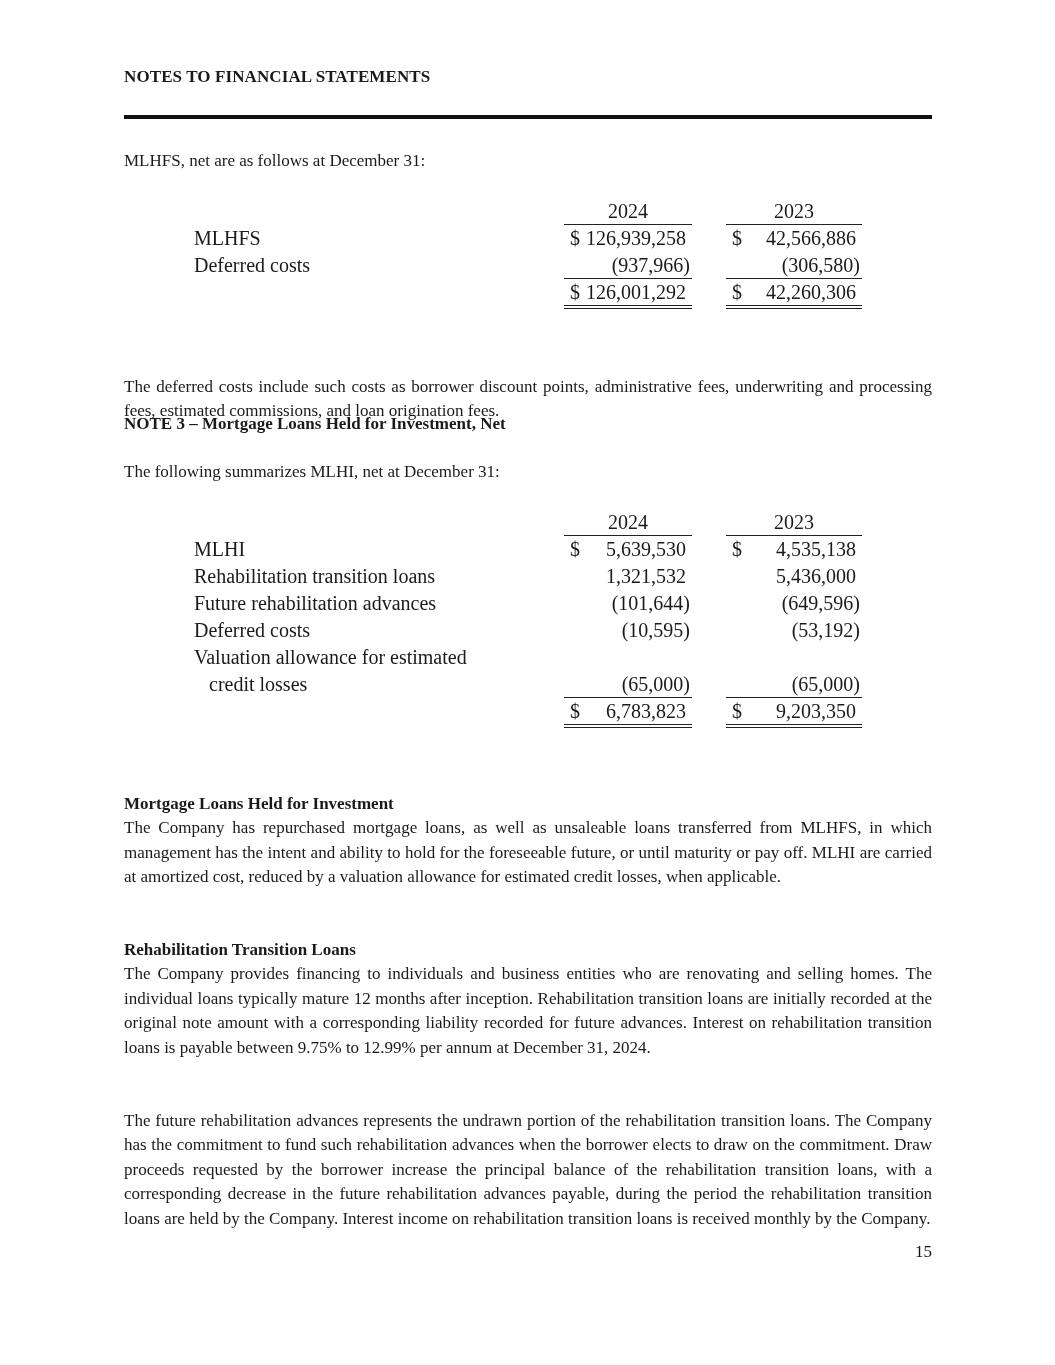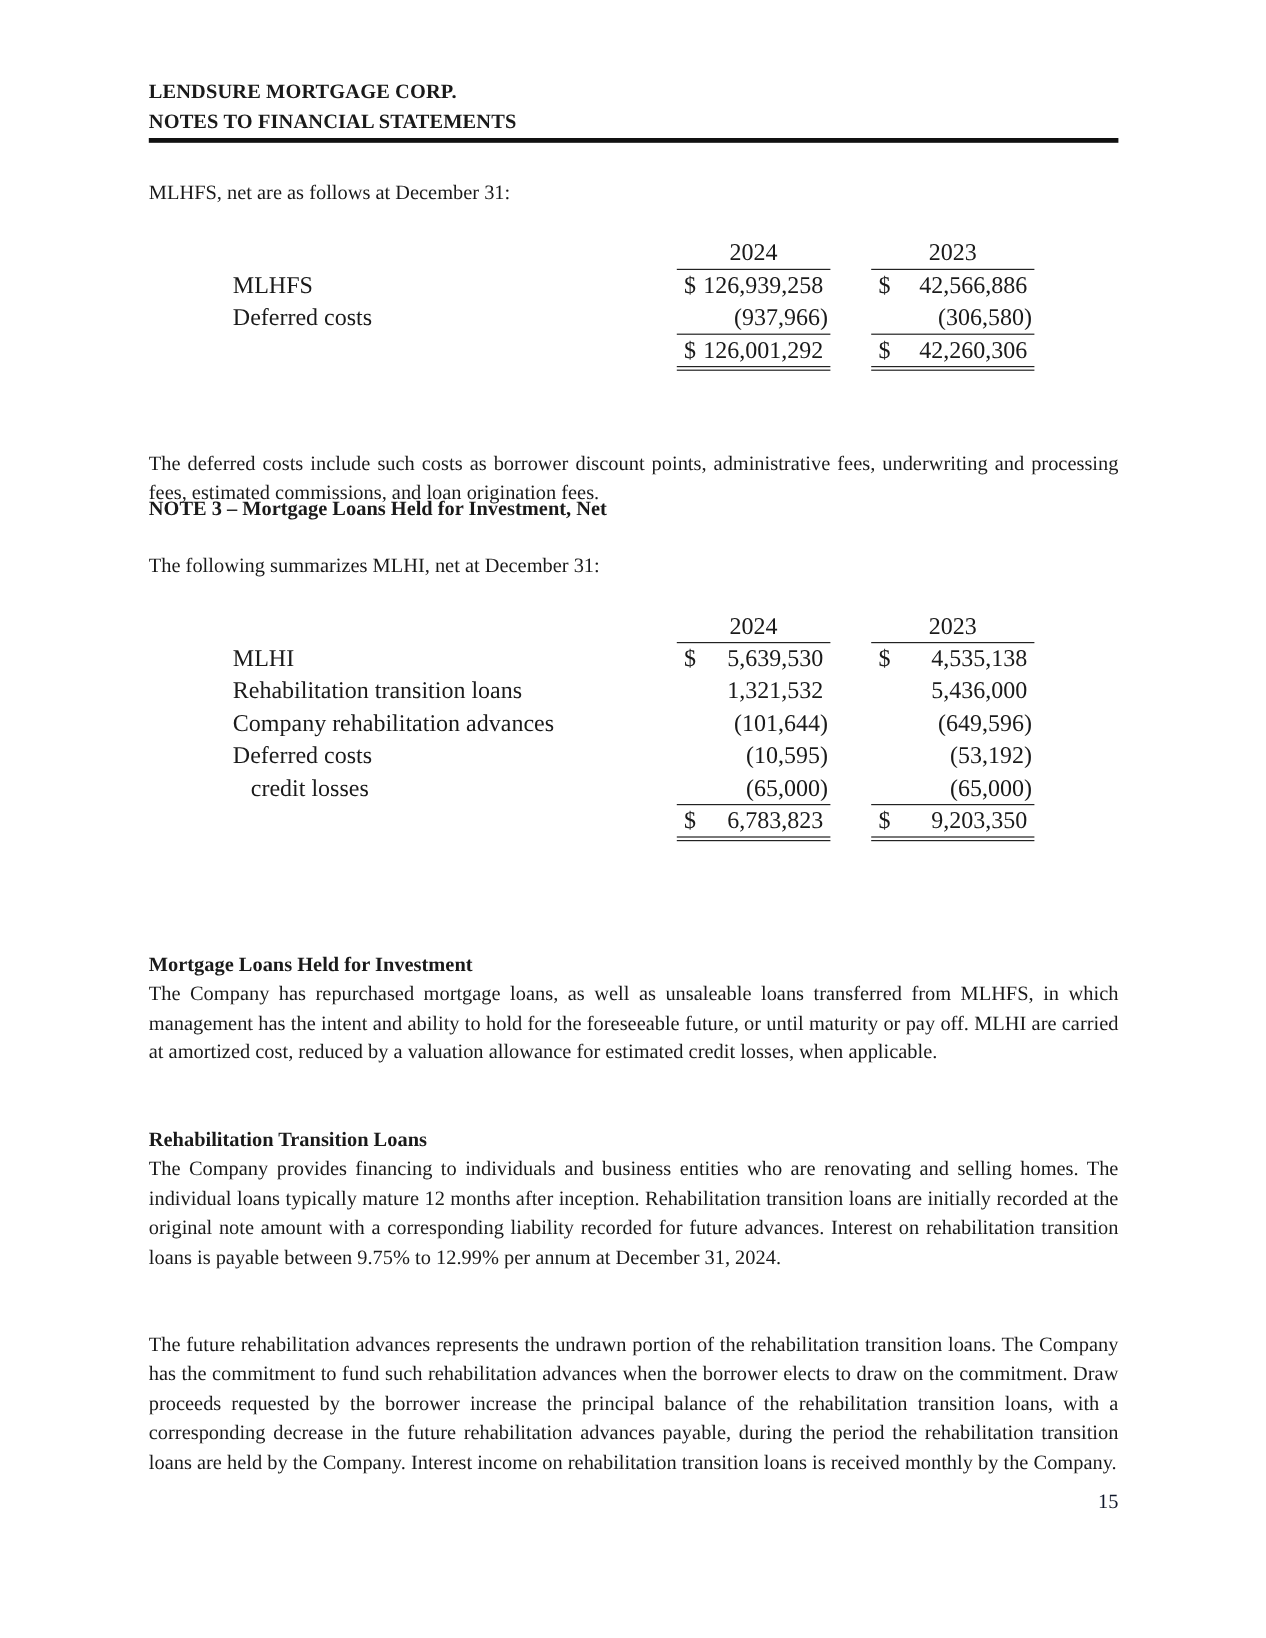--- a/index.html
+++ b/index.html
@@ -29,21 +29,20 @@
   .rule-b { border-bottom: 1.5px solid #222; }
   .dbl { border-bottom: 4px double #222; }
   .pgnum { position: absolute; right: 123px; top: 1242px; font-size: 17px; color: #0f172a; }
 </style>
 </head>
 <body>
 
 <div class="page">
 
   <div class="hdr">
-    <div>LENDSURE MORTGAGE CORP.</div>
     <div>NOTES TO FINANCIAL STATEMENTS</div>
   </div>
   <div class="hdr-rule"></div>
 
   <div class="txt" style="top:149px;">MLHFS, net are as follows at December 31:</div>
 
   <div class="tbl" style="top:198px;">
     <div class="row">
       <div class="col c1 rule-b" style="height:26px;">
           <span class="yr">2024</span>
@@ -113,36 +112,39 @@
     <div class="row">
       <span class="lbl">Rehabilitation transition loans</span>
       <div class="col c1">
           <span class="amt">1,321,532</span>
         </div>
       <div class="col c2">
           <span class="amt">5,436,000</span>
         </div>
     </div>
     <div class="row">
-      <span class="lbl">Company rehabilitation advances</span>
+      <span class="lbl">Future rehabilitation advances</span>
       <div class="col c1">
           <span class="amt paren">(101,644)</span>
         </div>
       <div class="col c2">
           <span class="amt paren">(649,596)</span>
         </div>
     </div>
     <div class="row">
       <span class="lbl">Deferred costs</span>
       <div class="col c1">
           <span class="amt paren">(10,595)</span>
         </div>
       <div class="col c2">
           <span class="amt paren">(53,192)</span>
         </div>
+    </div>
+    <div class="row">
+      <span class="lbl">Valuation allowance for estimated</span>
     </div>
     <div class="row">
       <span class="lbl ind">credit losses</span>
       <div class="col c1 rule-b" style="height:26px;">
           <span class="amt paren">(65,000)</span>
         </div>
       <div class="col c2 rule-b" style="height:26px;">
           <span class="amt paren">(65,000)</span>
         </div>
     </div>

